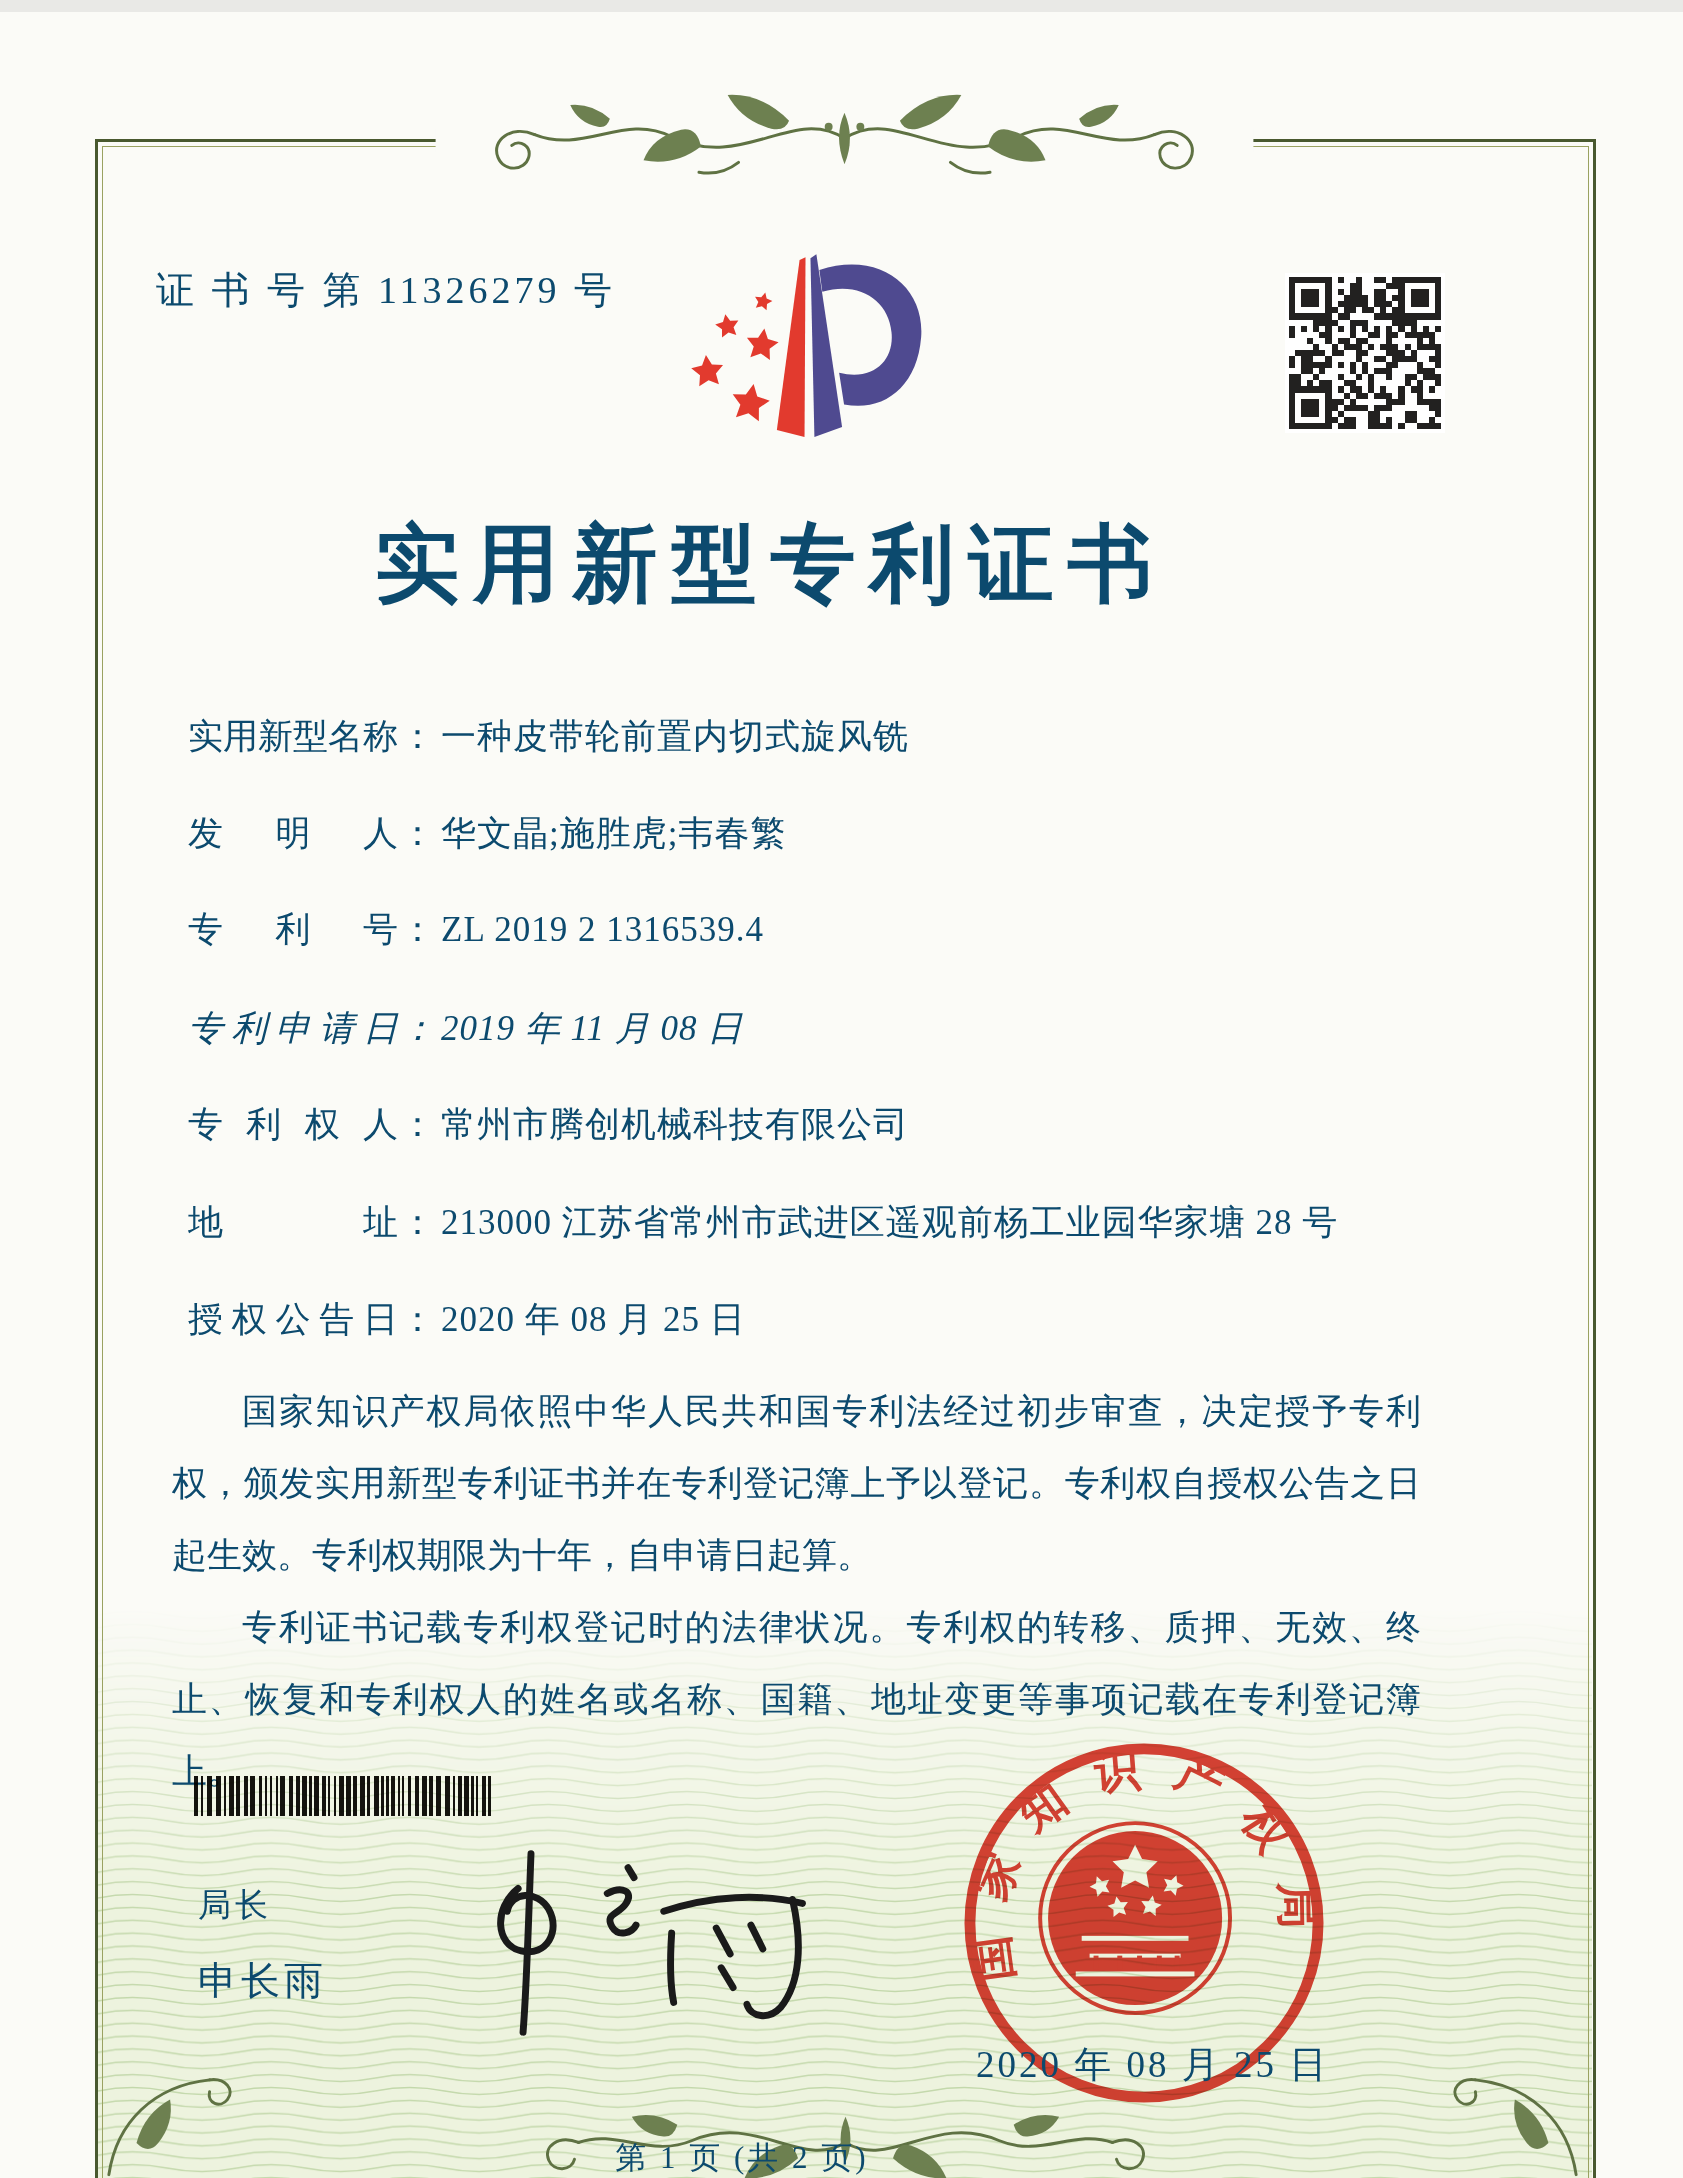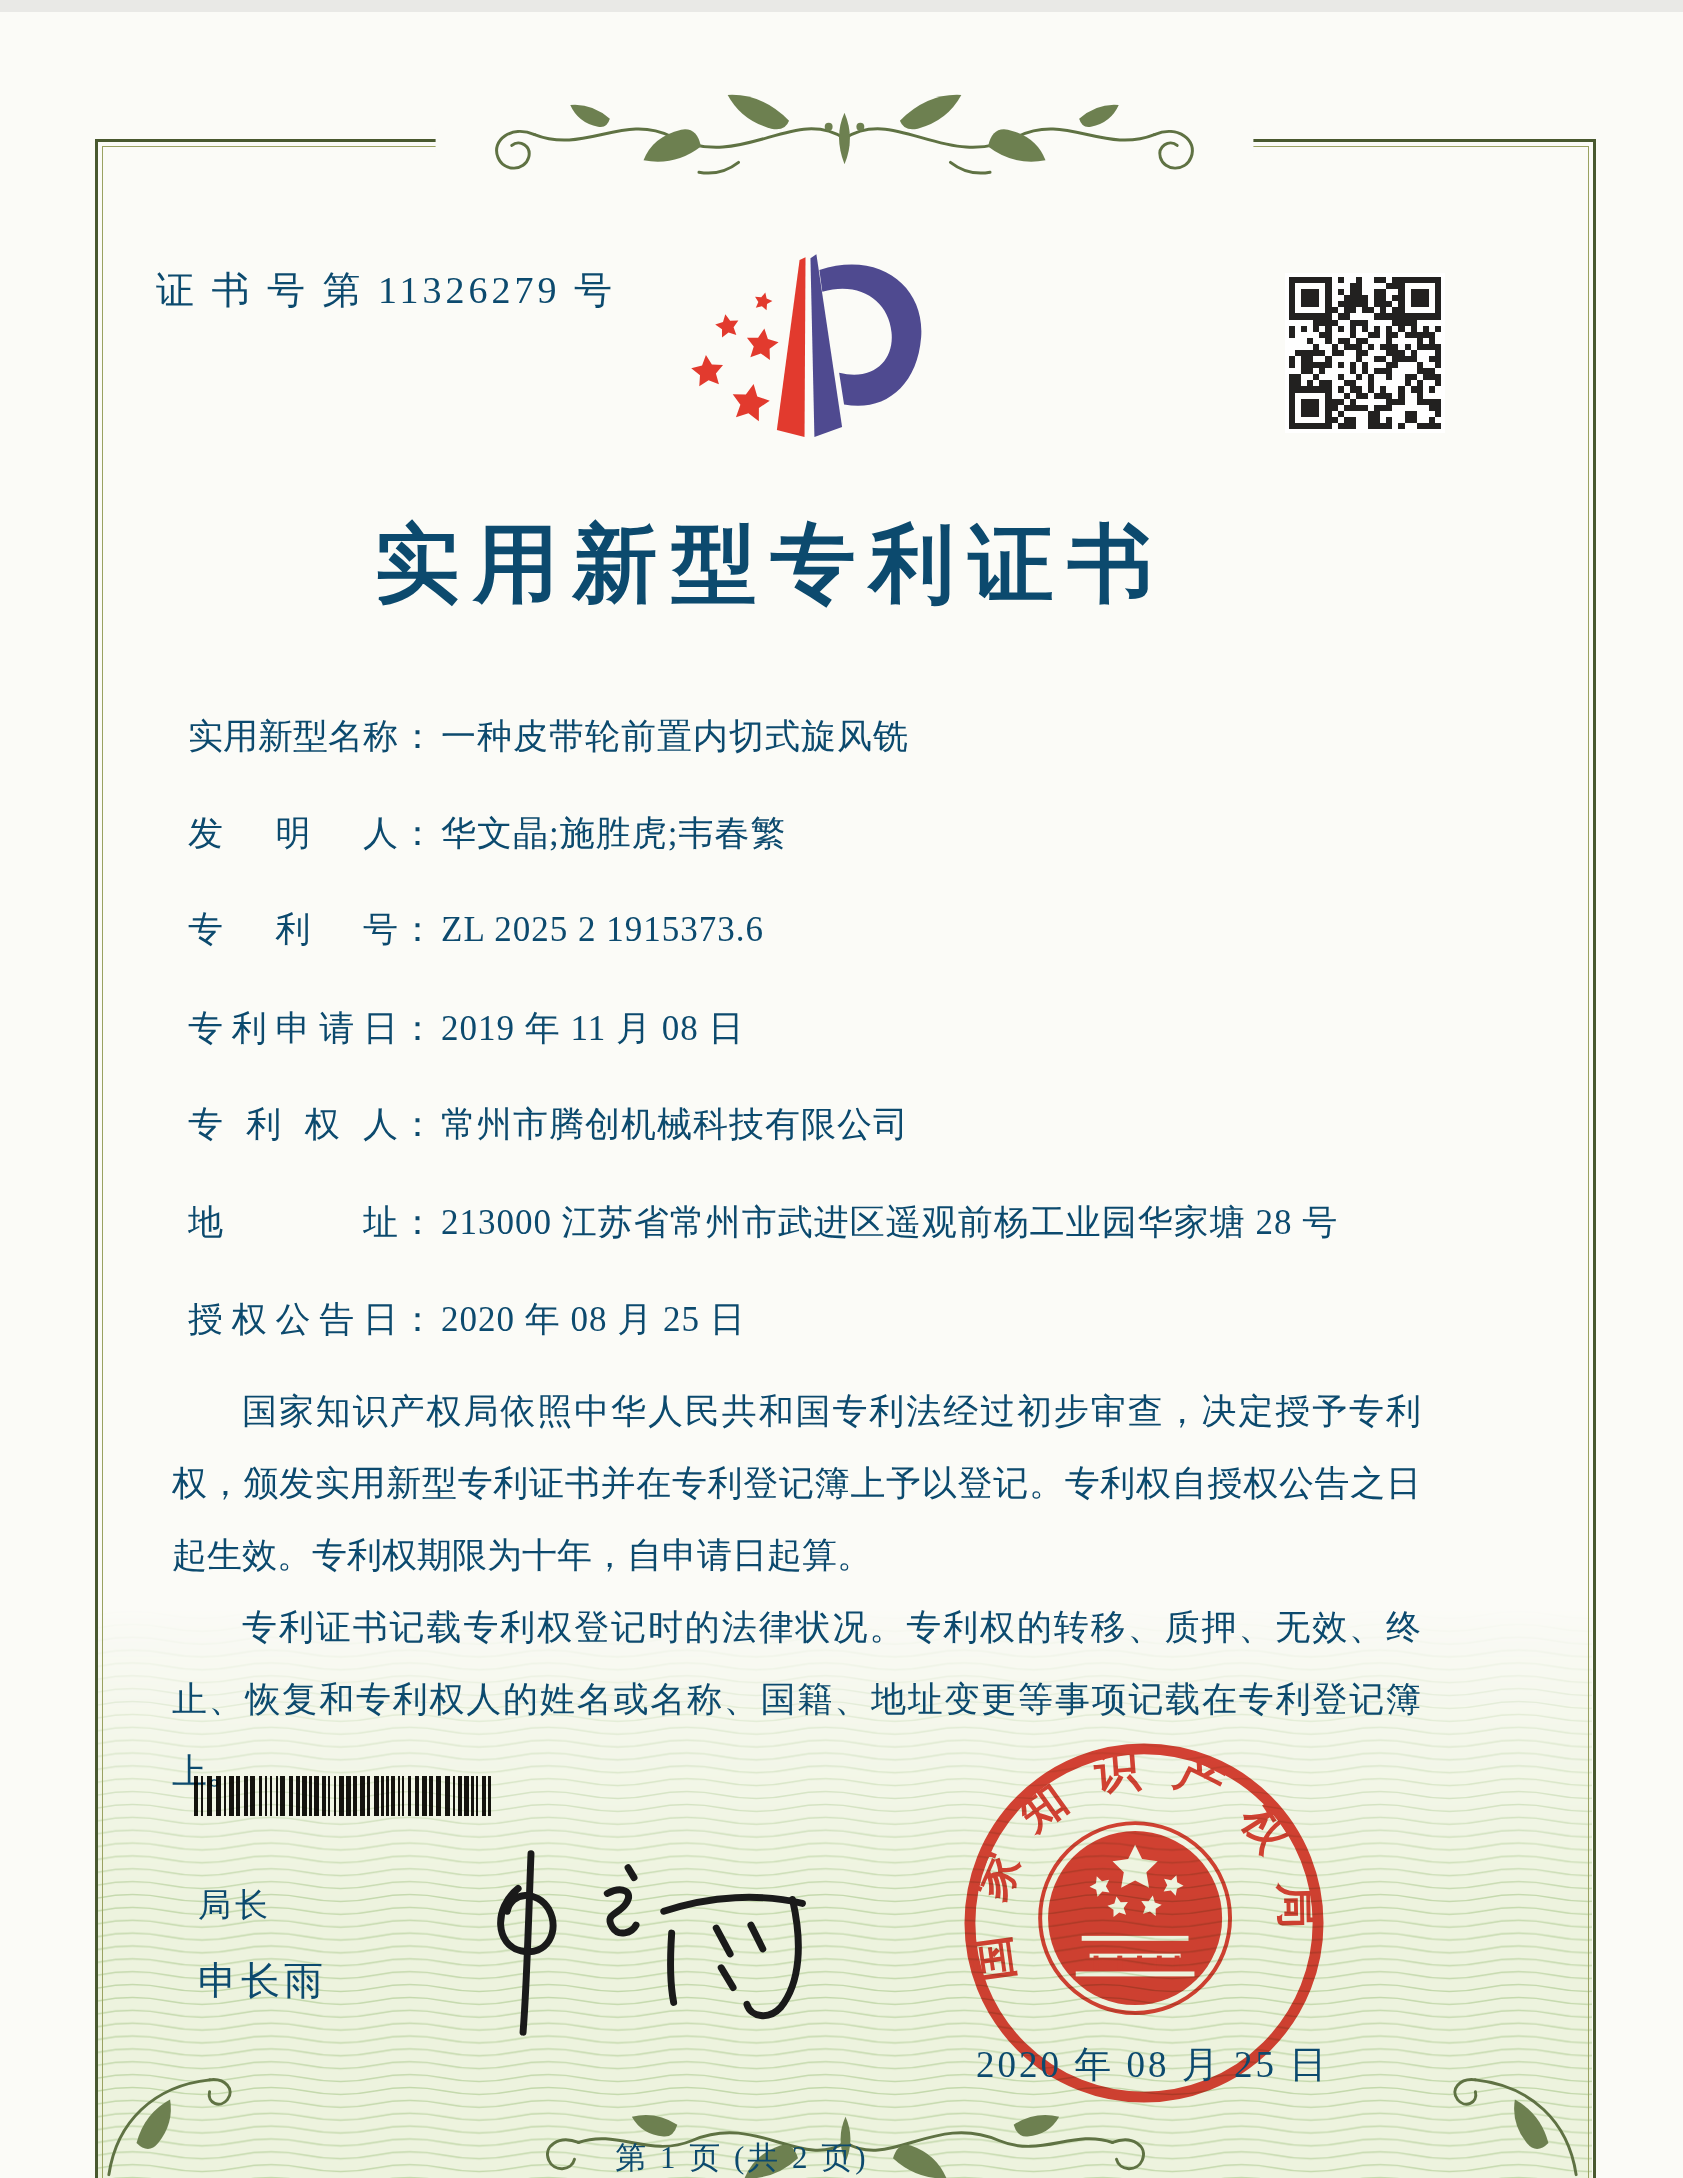--- a/index.html
+++ b/index.html
@@ -754,23 +754,23 @@
 
   <h1 class="title">实用新型专利证书</h1>
 
   <div class="frow" style="top:798px;">
     <span class="flabel">发明人</span><span class="fcolon">：</span><span class="fvalue">华文晶;施胜虎;韦春繁</span>
   </div>
   <div class="frow" style="top:701px;">
     <span class="flabel">实用新型名称</span><span class="fcolon">：</span><span class="fvalue">一种皮带轮前置内切式旋风铣</span>
   </div>
   <div class="frow" style="top:894px;">
-    <span class="flabel">专利号</span><span class="fcolon">：</span><span class="fvalue">ZL 2025 2 1915373.6</span>
+    <span class="flabel">专利号</span><span class="fcolon">：</span><span class="fvalue">ZL 2019 2 1316539.4</span>
   </div>
-  <div class="frow" style="top:993px;">
+  <div class="frow" style="top:993px;font-style:italic;">
     <span class="flabel">专利申请日</span><span class="fcolon">：</span><span class="fvalue">2019 年 11 月 08 日</span>
   </div>
   <div class="frow" style="top:1089px;">
     <span class="flabel">专利权人</span><span class="fcolon">：</span><span class="fvalue">常州市腾创机械科技有限公司</span>
   </div>
   <div class="frow" style="top:1187px;">
     <span class="flabel">地址</span><span class="fcolon">：</span><span class="fvalue">213000 江苏省常州市武进区遥观前杨工业园华家塘 28 号</span>
   </div>
   <div class="frow" style="top:1284px;">
     <span class="flabel">授权公告日</span><span class="fcolon">：</span><span class="fvalue">2020 年 08 月 25 日</span>

